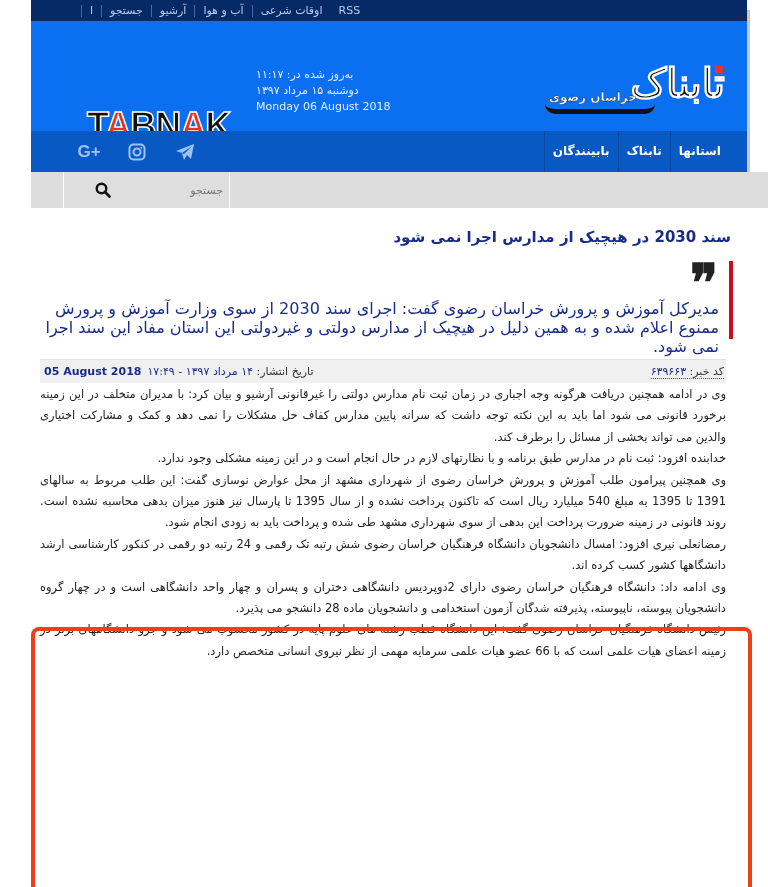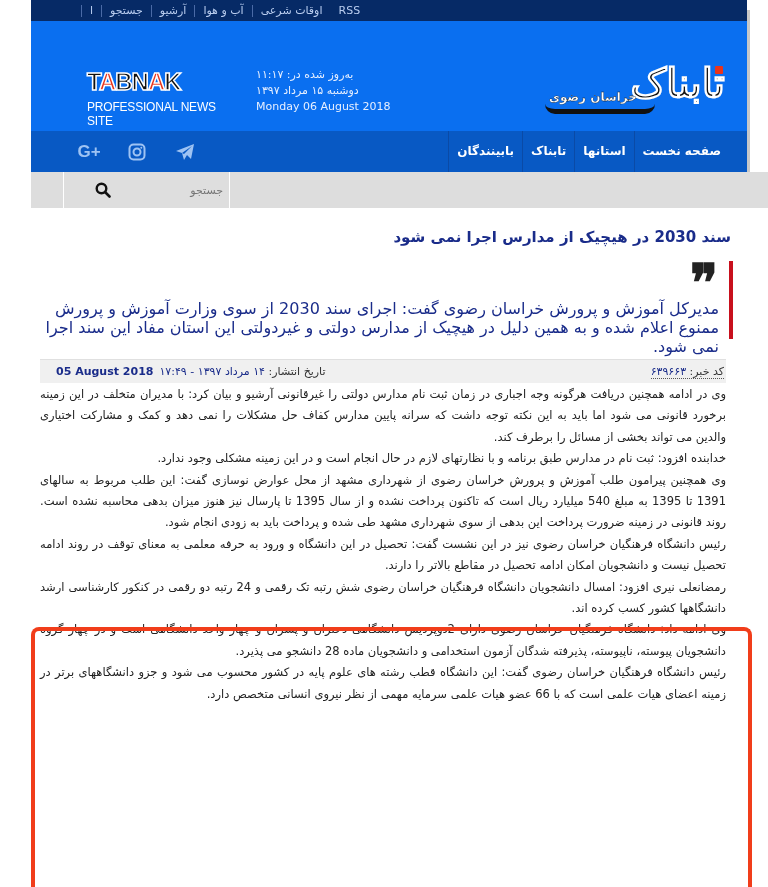--- a/index.html
+++ b/index.html
@@ -10,21 +10,21 @@
   .topbar { position: absolute; left: 31px; top: 0; width: 716px; height: 21px; background: #062a66; direction: rtl; display: flex; align-items: center; padding-right: 0; }
   .topbar .links { position: absolute; left: 50px; top: 0; height: 21px; display: flex; flex-direction: row-reverse; align-items: center; direction: rtl; }
   .topbar .lnk { color: #b9cdef; font-size: 11px; padding: 0 8px; border-left: 1px solid #4a6aa6; line-height: 12px; }
   .topbar .lnk:last-child { border-left: none; }
 
   
   .header { position: absolute; left: 31px; top: 21px; width: 716px; height: 110px; background: #0a6ff0; }
   .scrollline { position: absolute; left: 747px; top: 10px; width: 3px; height: 165px; background: #c8c8c8; }
 
   .logo-en { position: absolute; left: 87px; top: 65px; width: 150px; height: 50px; }
-  .logo-en .word { font-family: "Liberation Sans", sans-serif; font-weight: bold; font-size: 24px; color: #111; letter-spacing: -1px; line-height: 34px; -webkit-text-stroke: 1.5px #fff; }
+  .logo-en .word { font-family: "Liberation Sans", sans-serif; font-weight: bold; font-size: 36px; color: #111; letter-spacing: -1px; line-height: 34px; margin-top: 44px; -webkit-text-stroke: 1.5px #fff; }
   .logo-en .word .a { color: #e8341c; }
   .logo-en .tag { font-family: "Liberation Sans", sans-serif; color: #fff; font-size: 12px; margin-top: 1px; letter-spacing: -0.2px; }
 
   .dates { position: absolute; left: 256px; top: 67px; color: #e6efff; font-size: 11px; line-height: 16px; text-align: left; }
   .dates .fa { direction: rtl; text-align: left; unicode-bidi: plaintext; }
 
   .logo-fa { position: absolute; left: 545px; top: 58px; width: 180px; height: 60px; direction: rtl; }
   .logo-fa .big { position: absolute; right: 0; top: 0; font-family: "DejaVu Serif", serif; font-weight: bold; font-size: 40px; color: #111; -webkit-text-stroke: 1px #fff; line-height: 50px; }
   .logo-fa .small { position: absolute; left: 4px; top: 12px; color: #fff; font-size: 12px; font-weight: bold; margin-top: 20px; -webkit-text-stroke: 0.3px #111; }
   .logo-fa .red { position: absolute; right: 2px; top: 8px; width: 8px; height: 8px; background: #e8341c; border-radius: 1px; }
@@ -47,21 +47,21 @@
   
   .title { position: absolute; right: 37px; top: 228px; color: #1a2c8a; font-weight: bold; font-size: 15px; direction: rtl; white-space: nowrap; }
   .quote-wrap { position: absolute; left: 40px; top: 261px; width: 693px; height: 78px; }
   .quote-bar { position: absolute; right: 0; top: 0; width: 4px; height: 78px; background: #c8101d; }
   .quote-mark { position: absolute; right: 15px; top: -4px; font-family: "DejaVu Serif", serif; font-weight: bold; font-size: 52px; color: #222; line-height: 52px; }
   .quote-text { position: absolute; right: 14px; top: 38px; width: 680px; color: #1a2c8a; font-size: 16px; line-height: 19px; direction: rtl; text-align: right; }
 
   .meta { position: absolute; left: 40px; top: 359px; width: 686px; height: 24px; background: #f0f0f0; border-top: 1px solid #e0e0e0; direction: rtl; font-size: 11px; }
   .meta .code { position: absolute; right: 2px; top: 5px; color: #333; border-bottom: 1px dotted #555; }
   .meta .code .v { color: #1a2c8a; }
-  .meta .pub { position: absolute; left: 16px; top: 5px; direction: ltr; color: #333; white-space: nowrap; }
+  .meta .pub { position: absolute; left: 4px; top: 5px; direction: ltr; color: #333; white-space: nowrap; }
   .meta .pub .en { color: #1a2c8a; font-weight: bold; margin-right: 6px; }
   .meta .pub .fa { color: #1a2c8a; }
 
   .body { position: absolute; left: 40px; top: 384px; width: 686px; direction: rtl; text-align: justify; text-align-last: right; font-size: 11.5px; line-height: 21.4px; color: #222; }
   .body p { margin: 0; }
 
   .highlight { position: absolute; left: 31px; top: 627px; width: 721px; height: 270px; border: 4px solid #f13d1a; border-bottom: none; border-radius: 8px 8px 0 0; pointer-events: none; }
 </style>
 </head>
 <body>
@@ -93,21 +93,20 @@
 
 <div class="logo-fa">
   <div class="red"></div>
   <div class="big">تابناک</div>
   <div class="small">خراسان رضوی</div>
   <div class="swoosh"></div>
 </div>
 
 <div class="nav">
   <div class="menu">
-    <div class="item">صفحه نخست</div>
     <div class="item">استانها</div>
     <div class="item">تابناک</div>
     <div class="item">بابینندگان</div>
   </div>
   <div class="social">
     <div class="ico">G+</div>
     <div class="ico">
       <svg width="18" height="18" viewBox="0 0 18 18">
           <rect x="1.5" y="1.5" width="15" height="15" rx="4" fill="none" stroke="#9ec3f3" stroke-width="2"></rect>
           <circle cx="9" cy="9" r="3.5" fill="none" stroke="#9ec3f3" stroke-width="2"></circle>
@@ -142,19 +141,18 @@
 
 <div class="meta">
   <div class="code"><span>کد خبر:</span> <span class="v">۶۳۹۶۶۳</span></div>
   <div class="pub"><span class="en">05 August 2018</span><span class="fa" dir="rtl">۱۴ مرداد ۱۳۹۷ - ۱۷:۴۹</span> <span dir="rtl">تاریخ انتشار:</span></div>
 </div>
 
 <div class="body">
   <p>وی در ادامه همچنین دریافت هرگونه وجه اجباری در زمان ثبت نام مدارس دولتی را غیرقانونی آرشیو و بیان کرد: با مدیران متخلف در این زمینه برخورد قانونی می شود اما باید به این نکته توجه داشت که سرانه پایین مدارس کفاف حل مشکلات را نمی دهد و کمک و مشارکت اختیاری والدین می تواند بخشی از مسائل را برطرف کند.</p>
   <p>خدابنده افزود: ثبت نام در مدارس طبق برنامه و با نظارتهای لازم در حال انجام است و در این زمینه مشکلی وجود ندارد.</p>
   <p>وی همچنین پیرامون طلب آموزش و پرورش خراسان رضوی از شهرداری مشهد از محل عوارض نوسازی گفت: این طلب مربوط به سالهای 1391 تا 1395 به مبلغ 540 میلیارد ریال است که تاکنون پرداخت نشده و از سال 1395 تا پارسال نیز هنوز میزان بدهی محاسبه نشده است. روند قانونی در زمینه ضرورت پرداخت این بدهی از سوی شهرداری مشهد طی شده و پرداخت باید به زودی انجام شود.</p>
-  <p>رئیس دانشگاه فرهنگیان خراسان رضوی نیز در این نشست گفت: تحصیل در این دانشگاه و ورود به حرفه معلمی به معنای توقف در روند ادامه تحصیل نیست و دانشجویان امکان ادامه تحصیل در مقاطع بالاتر را دارند.</p>
   <p>رمضانعلی نیری افزود: امسال دانشجویان دانشگاه فرهنگیان خراسان رضوی شش رتبه تک رقمی و 24 رتبه دو رقمی در کنکور کارشناسی ارشد دانشگاهها کشور کسب کرده اند.</p>
   <p>وی ادامه داد: دانشگاه فرهنگیان خراسان رضوی دارای 2دوپردیس دانشگاهی دختران و پسران و چهار واحد دانشگاهی است و در چهار گروه دانشجویان پیوسته، ناپیوسته، پذیرفته شدگان آزمون استخدامی و دانشجویان ماده 28 دانشجو می پذیرد.</p>
   <p>رئیس دانشگاه فرهنگیان خراسان رضوی گفت: این دانشگاه قطب رشته های علوم پایه در کشور محسوب می شود و جزو دانشگاههای برتر در زمینه اعضای هیات علمی است که با 66 عضو هیات علمی سرمایه مهمی از نظر نیروی انسانی متخصص دارد.</p>
 </div>
 
 <div class="highlight"></div>
 
 </body></html>

